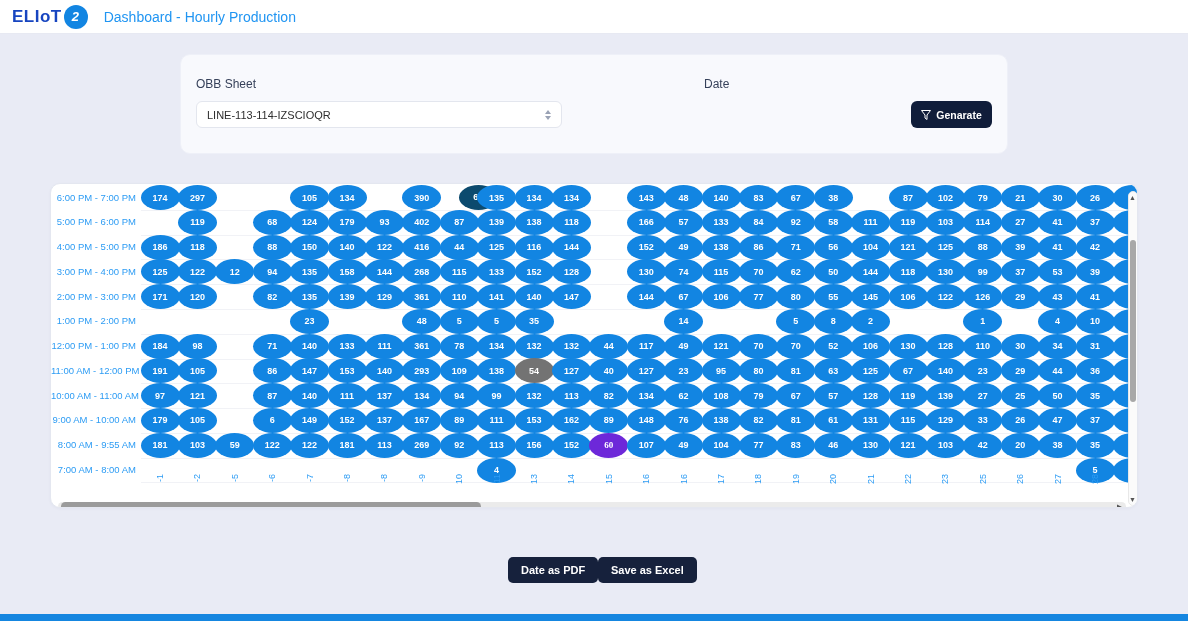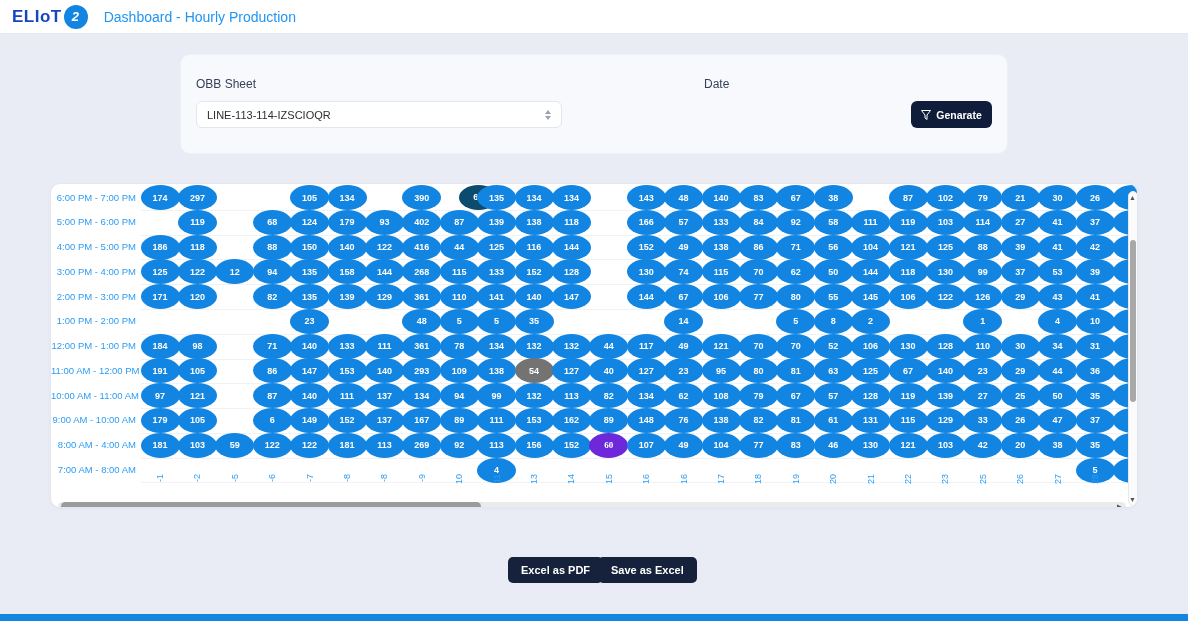--- a/index.html
+++ b/index.html
@@ -355,21 +355,21 @@
       <div class="bubble" style="background: rgb(18, 133, 226); left: 725.3px; top: 223.9px;">81</div>
       <div class="bubble" style="background: rgb(18, 133, 226); left: 762.7px; top: 223.9px;">61</div>
       <div class="bubble" style="background: rgb(18, 133, 226); left: 800.1px; top: 223.9px;">131</div>
       <div class="bubble" style="background: rgb(18, 133, 226); left: 837.5px; top: 223.9px;">115</div>
       <div class="bubble" style="background: rgb(18, 133, 226); left: 874.9px; top: 223.9px;">129</div>
       <div class="bubble" style="background: rgb(18, 133, 226); left: 912.3px; top: 223.9px;">33</div>
       <div class="bubble" style="background: rgb(18, 133, 226); left: 949.7px; top: 223.9px;">26</div>
       <div class="bubble" style="background: rgb(18, 133, 226); left: 987.1px; top: 223.9px;">47</div>
       <div class="bubble" style="background: rgb(18, 133, 226); left: 1024.5px; top: 223.9px;">37</div>
       <div class="bubble" style="background: rgb(18, 133, 226); left: 1061.9px; top: 223.9px;"></div>
-      <div class="row-label" style="top: 255.2px; color: rgb(45, 156, 244);">8:00 AM - 4:00 AM</div>
+      <div class="row-label" style="top: 255.2px; color: rgb(45, 156, 244);">8:00 AM - 9:55 AM</div>
       <div class="bubble" style="background: rgb(18, 133, 226); left: 89.5px; top: 248.7px;">181</div>
       <div class="bubble" style="background: rgb(18, 133, 226); left: 126.9px; top: 248.7px;">103</div>
       <div class="bubble" style="background: rgb(18, 133, 226); left: 164.3px; top: 248.7px;">59</div>
       <div class="bubble" style="background: rgb(18, 133, 226); left: 201.7px; top: 248.7px;">122</div>
       <div class="bubble" style="background: rgb(18, 133, 226); left: 239.1px; top: 248.7px;">122</div>
       <div class="bubble" style="background: rgb(18, 133, 226); left: 276.5px; top: 248.7px;">181</div>
       <div class="bubble" style="background: rgb(18, 133, 226); left: 313.9px; top: 248.7px;">113</div>
       <div class="bubble" style="background: rgb(18, 133, 226); left: 351.3px; top: 248.7px;">269</div>
       <div class="bubble" style="background: rgb(18, 133, 226); left: 388.7px; top: 248.7px;">92</div>
       <div class="bubble" style="background: rgb(18, 133, 226); left: 426.1px; top: 248.7px;">113</div>
@@ -428,15 +428,15 @@
   </div>
   <span class="scroll-arrow" style="left:1066px; top:318px;">▶</span>
 
   <div class="vscroll-track">
     <span class="scroll-arrow" style="left:0px; top:1px;">▲</span>
     <div class="vscroll-thumb"></div>
     <span class="scroll-arrow" style="left:0px; bottom:1px;">▼</span>
   </div>
 </div>
 
-<button class="save-btn" id="save-pdf">Excel as PDF</button>
+<button class="save-btn" id="save-pdf">Date as PDF</button>
 <button class="save-btn" id="save-excel">Save as Excel</button>
 <div class="footer-bar"></div>
 
 </body></html>

